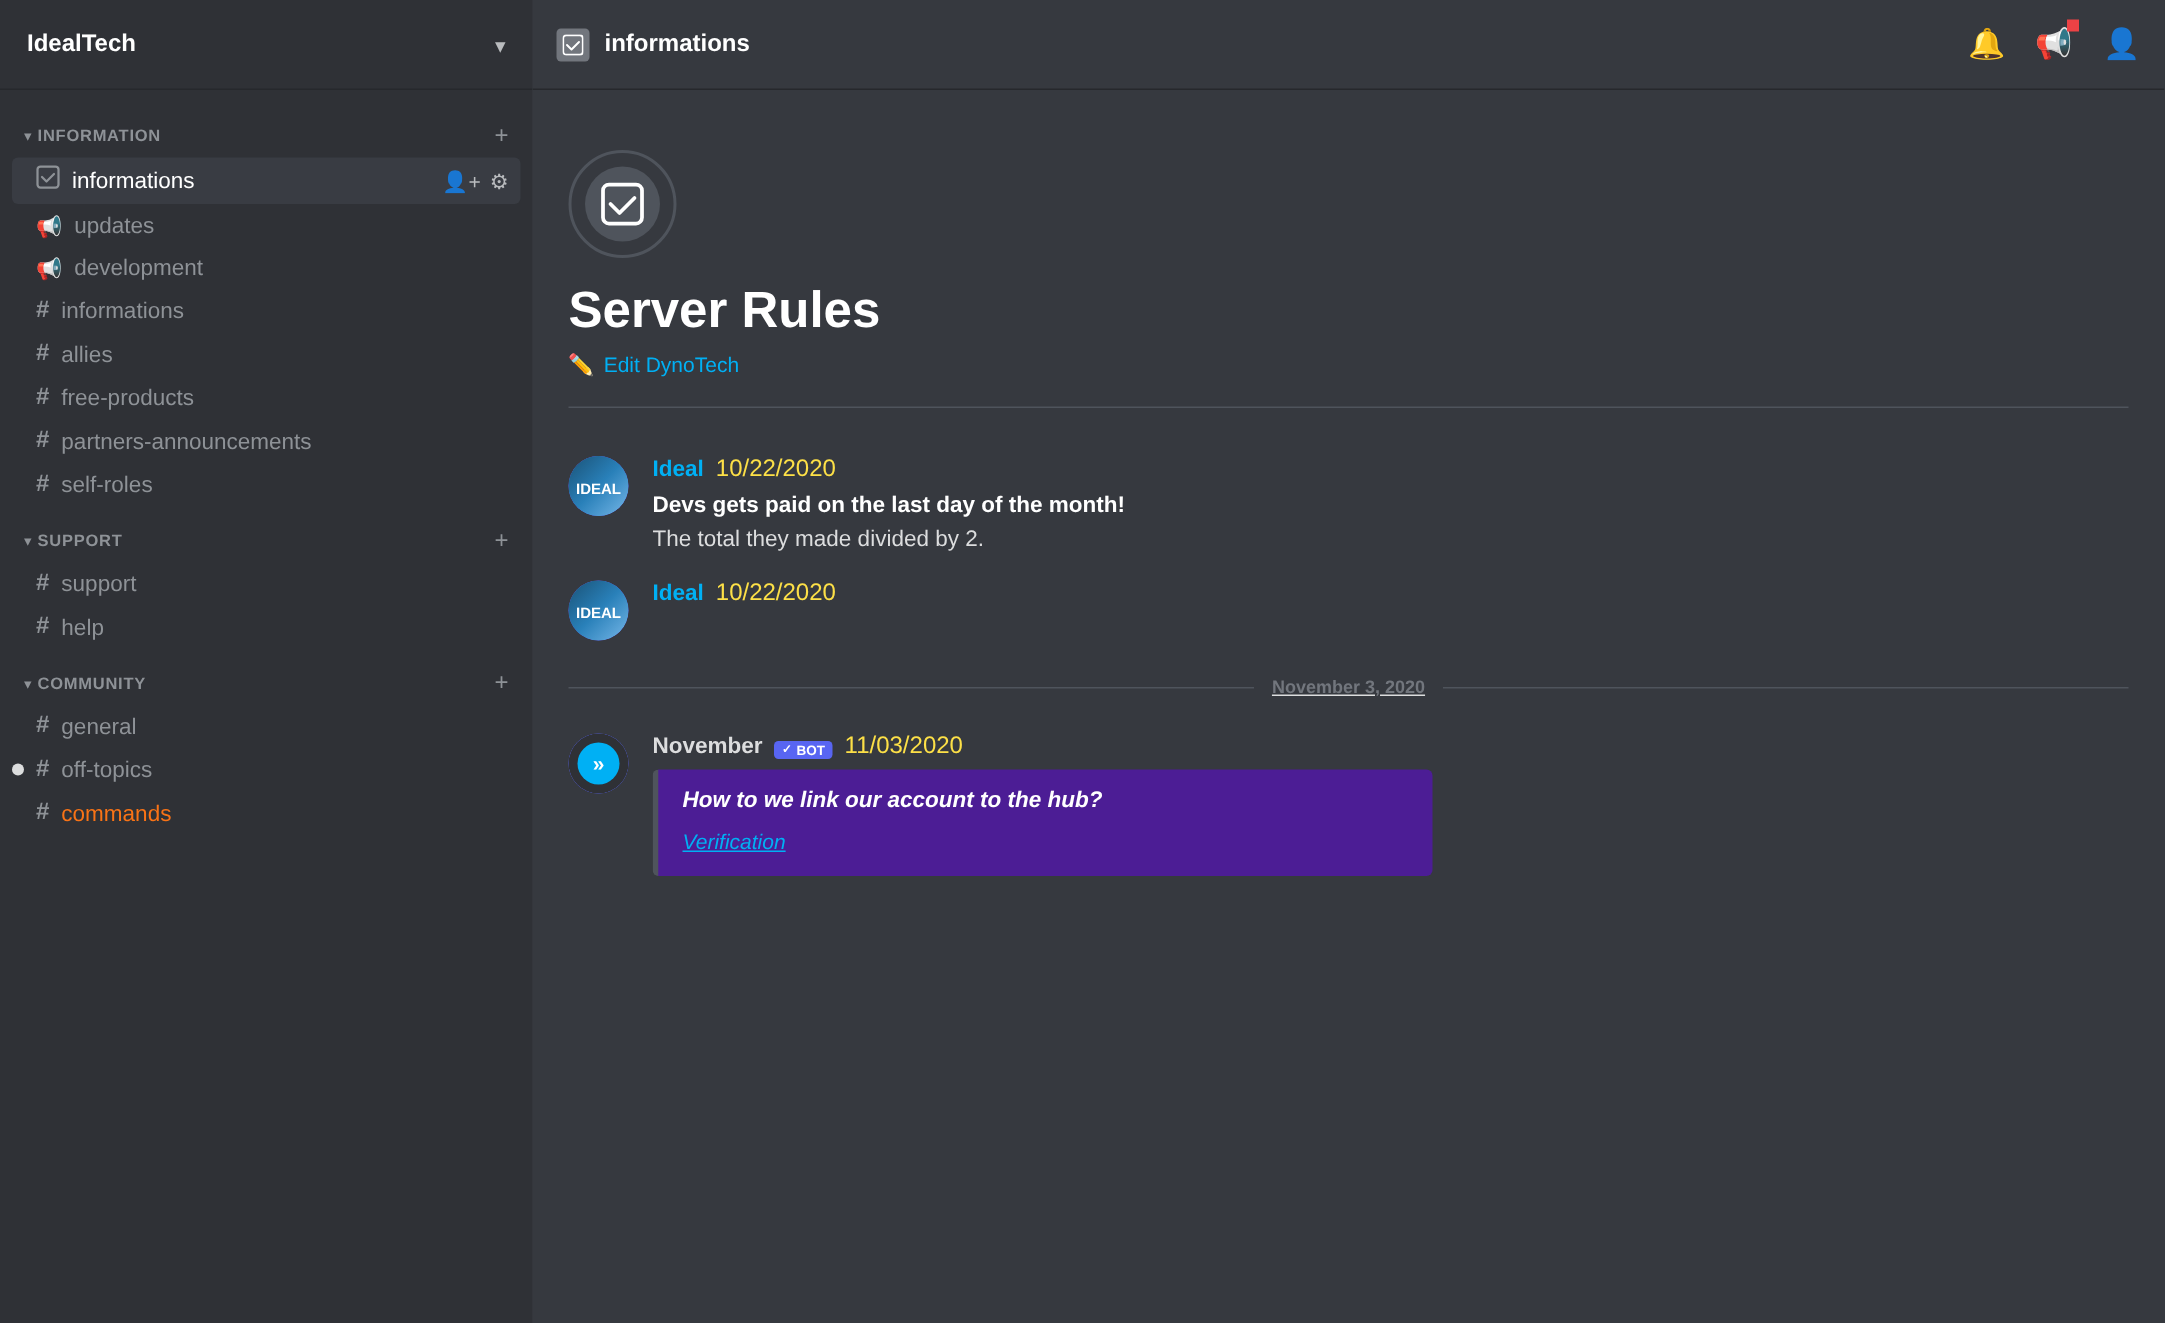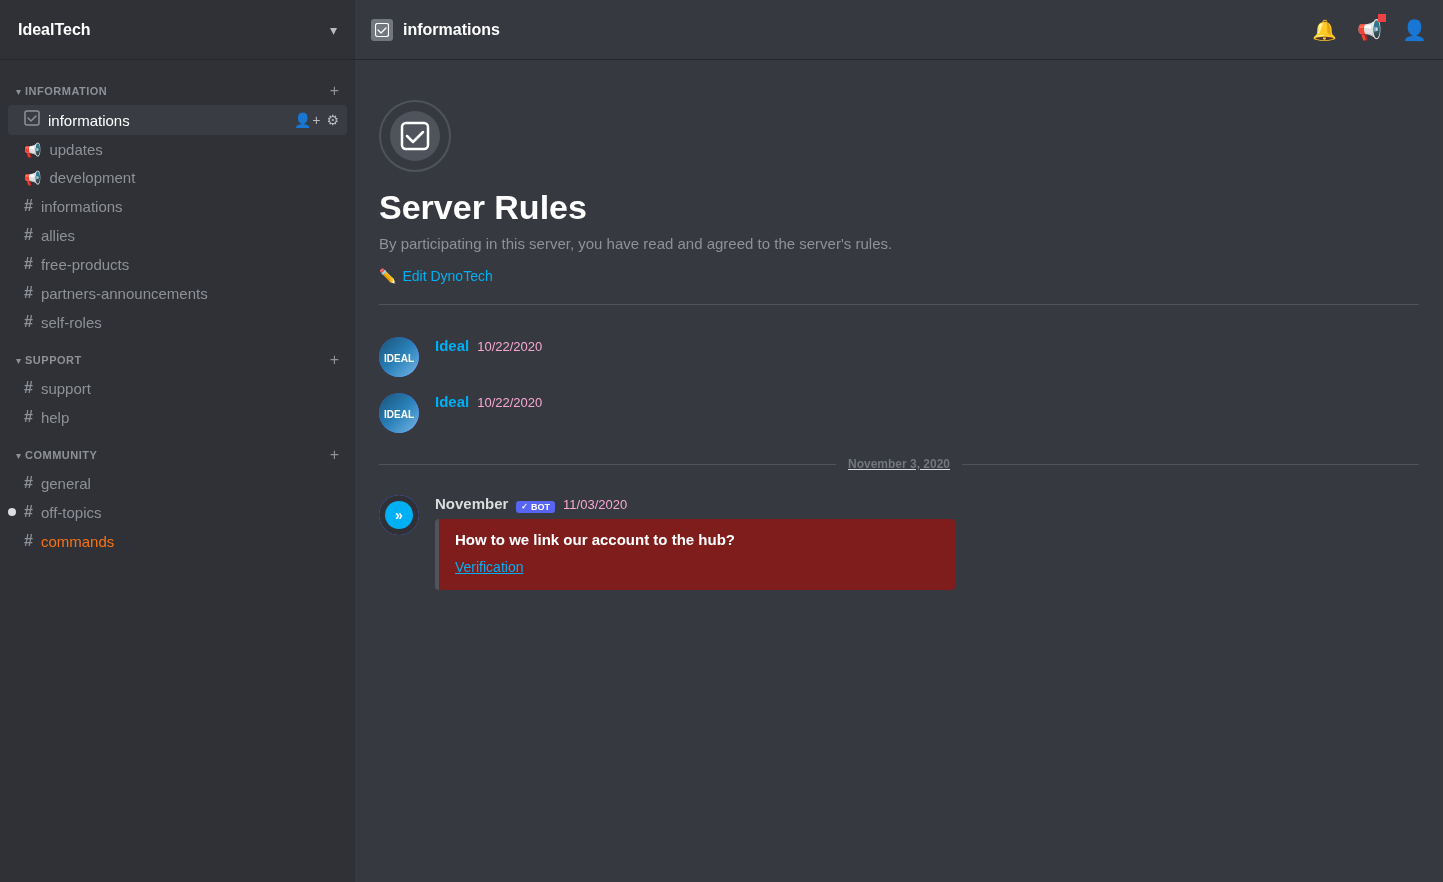--- a/index.html
+++ b/index.html
@@ -334,22 +334,22 @@
       display: flex;
       align-items: center;
       gap: 3px;
     }
 
     .bot-check {
       font-size: 8px;
     }
 
     .message-timestamp {
-      font-size: 13px;
-      color: #f9a8d4;
+      font-size: 16px;
+      color: #fde047;
     }
 
     .message-text {
       font-size: 15px;
       color: #dcddde;
       line-height: 1.5;
     }
 
     .message-text strong {
       font-weight: 700;
@@ -374,26 +374,27 @@
 
     .date-label {
       font-size: 12px;
       color: #72767d;
       padding: 0 12px;
       font-weight: 600;
     }
 
     
     .embed-box {
-      background: #7f1d1d;
+      background: #4c1d95;
       border-left: 4px solid #4f545c;
       border-radius: 4px;
       padding: 12px 16px;
       margin-top: 6px;
       max-width: 520px;
+      font-style: italic;
     }
 
     .embed-title {
       font-weight: 700;
       font-size: 15px;
       color: #fff;
       margin-bottom: 8px;
     }
 
     .embed-body {
@@ -567,21 +568,20 @@
     <div class="channel-banner">
       <div class="channel-banner-icon">
         <div class="channel-banner-icon-inner">
           <svg width="30" height="30" viewBox="0 0 30 30" fill="none">
             <rect x="2" y="2" width="26" height="26" rx="4" stroke="#fff" stroke-width="2.5" fill="none"></rect>
             <path d="M7 15l6 6 10-10" stroke="#fff" stroke-width="2.5" stroke-linecap="round" stroke-linejoin="round"></path>
           </svg>
         </div>
       </div>
       <h1>Server Rules</h1>
-      <p>By participating in this server, you have read and agreed to the server's rules.</p>
       <button class="edit-channel-btn">
         <span>✏️</span>
         <span>Edit DynoTech</span>
       </button>
       <hr class="channel-banner-divider">
     </div>
 
     <div class="message-group">
       <div class="message-avatar">
         <div class="avatar-ideal">
@@ -596,20 +596,24 @@
             <circle cx="20" cy="20" r="20" fill="url(#idealGrad1)"></circle>
             <text x="20" y="25" text-anchor="middle" fill="white" font-size="10" font-weight="700" font-family="Arial">IDEAL</text>
           </svg>
         </div>
       </div>
       <div class="message-content">
         <div class="message-header">
           <span class="message-author">Ideal</span>
           <span class="message-timestamp">10/22/2020</span>
         </div>
+        <div class="message-text">
+          <strong>Devs gets paid on the last day of the month!</strong><br>
+          <span>The total they made divided by 2.</span>
+        </div>
       </div>
     </div>
 
     <div class="message-group">
       <div class="message-avatar">
         <div class="avatar-ideal">
           <svg width="40" height="40" viewBox="0 0 40 40">
             <defs>
               <linearGradient id="idealGrad2" x1="0%" y1="0%" x2="100%" y2="100%">
                 <stop offset="0%" style="stop-color:#1a5276"></stop>

